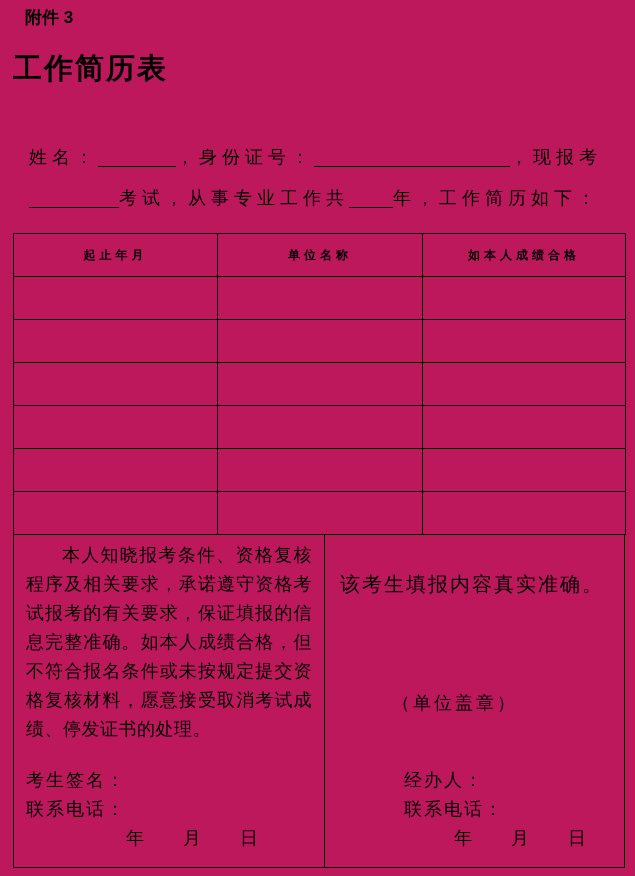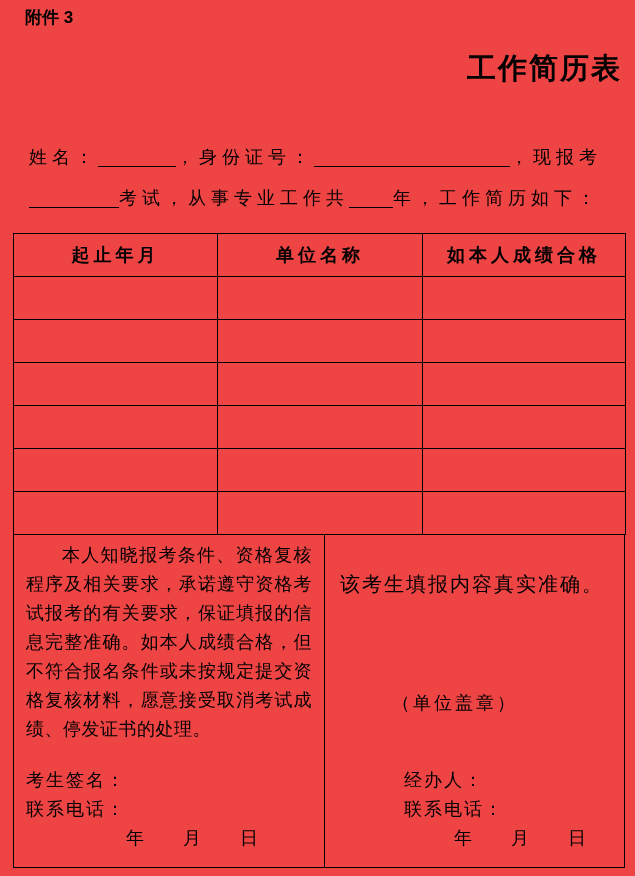--- a/index.html
+++ b/index.html
@@ -1,34 +1,34 @@
 <!DOCTYPE html>
 <html lang="zh"><head>
 <meta charset="utf-8">
 <style>
   html,body { margin:0; padding:0; background:#ffffff; }
   .page {
     position:relative;
     width:635px; height:876px;
     box-sizing:border-box;
-    padding:6px 13px 0 13px;
-    background:#ef4444;
+    padding:6px 4px 0 13px;
+    background:#be185d;
     color:#000;
     font-family:"Liberation Serif","DejaVu Serif",serif;
     overflow:hidden;
   }
   .attachment {
     font-family:"Liberation Sans","DejaVu Sans",sans-serif;
     font-weight:bold;
     font-size:17px;
     line-height:24px;
     margin-left:12px;
   }
   .doc-title {
-    text-align:right;
+    text-align:left;
     font-size:29px;
     font-weight:bold;
     letter-spacing:2px;
     margin-top:20px;
     line-height:36px;
   }
   .intro {
     margin:58px 10px 0 16px;
     font-size:18px;
   }
@@ -49,21 +49,21 @@
   .b2 { width:196px; }
   .b3 { width:90px; }
   .b4 { width:44px; }
 
   table { border-collapse:collapse; table-layout:fixed; }
   .resume-table { width:609px; margin-top:7px; }
   .resume-table th, .resume-table td,
   .bottom-table td { border:1px solid #000; padding:0; }
   .resume-table thead th {
     height:42px;
-    font-size:18px;
+    font-size:12px;
     font-weight:bold;
     letter-spacing:4px;
     text-align:center;
   }
   .resume-table tbody td { height:42px; }
   .col-period { width:203px; }
   .col-unit   { width:204px; }
   .col-work   { width:202px; }
 
   .bottom-table { width:609px; margin-top:-1px; }

